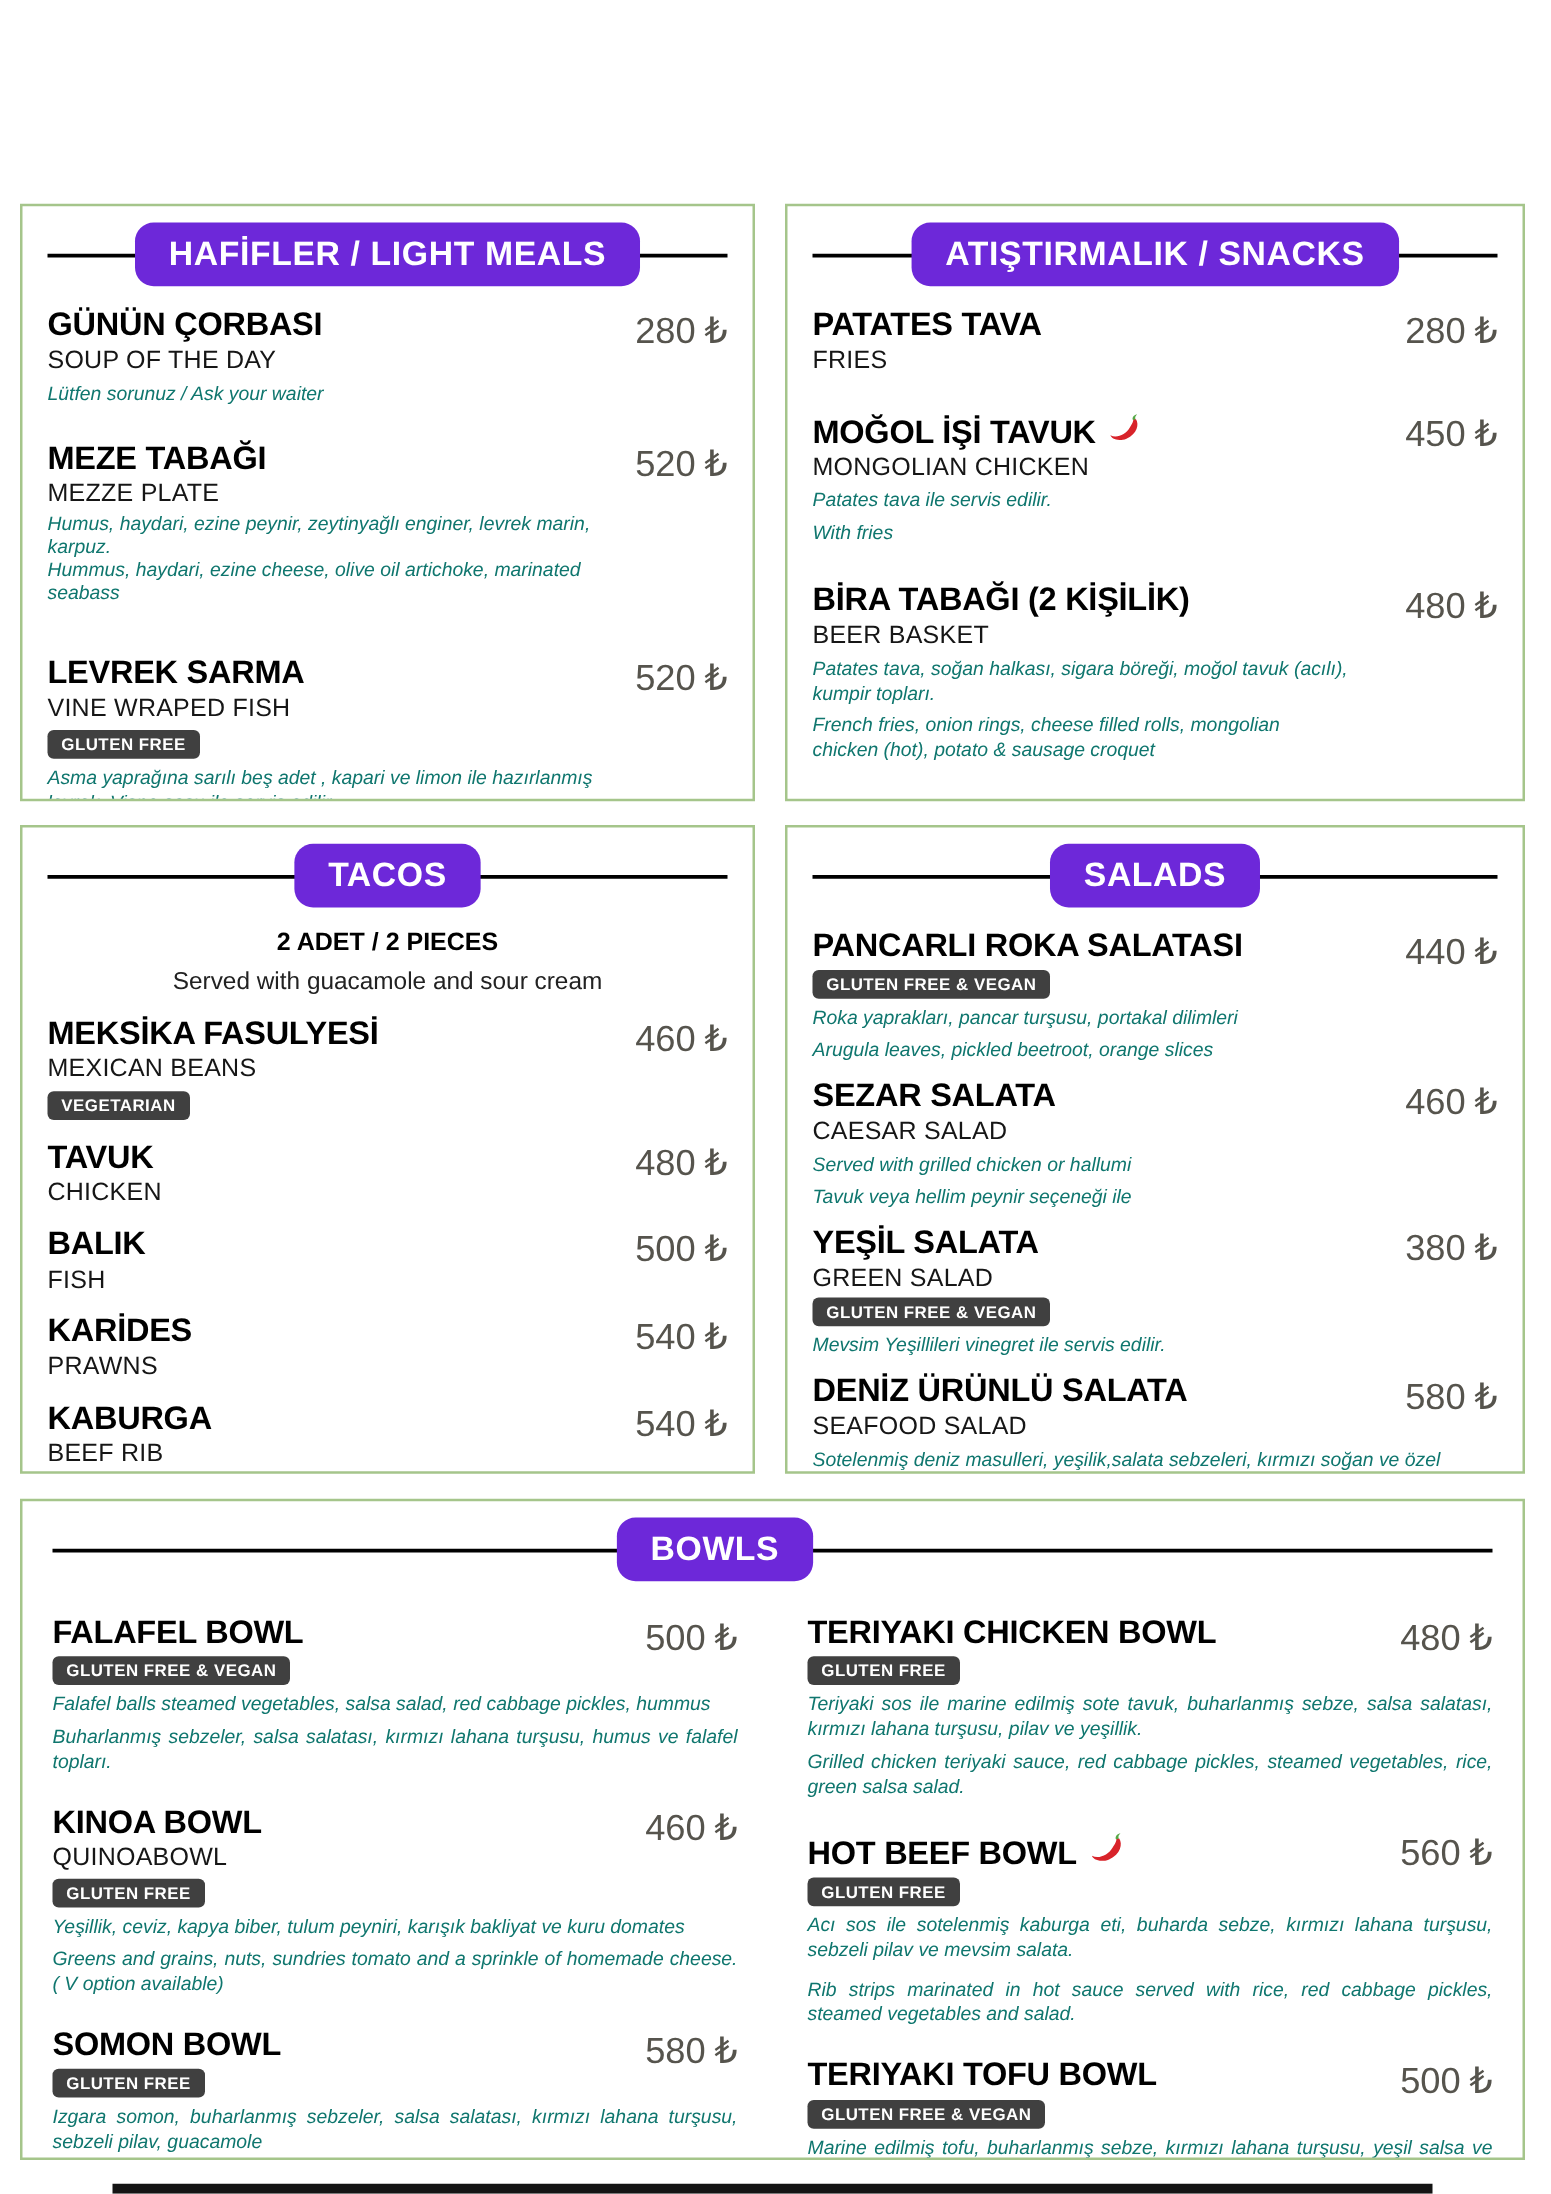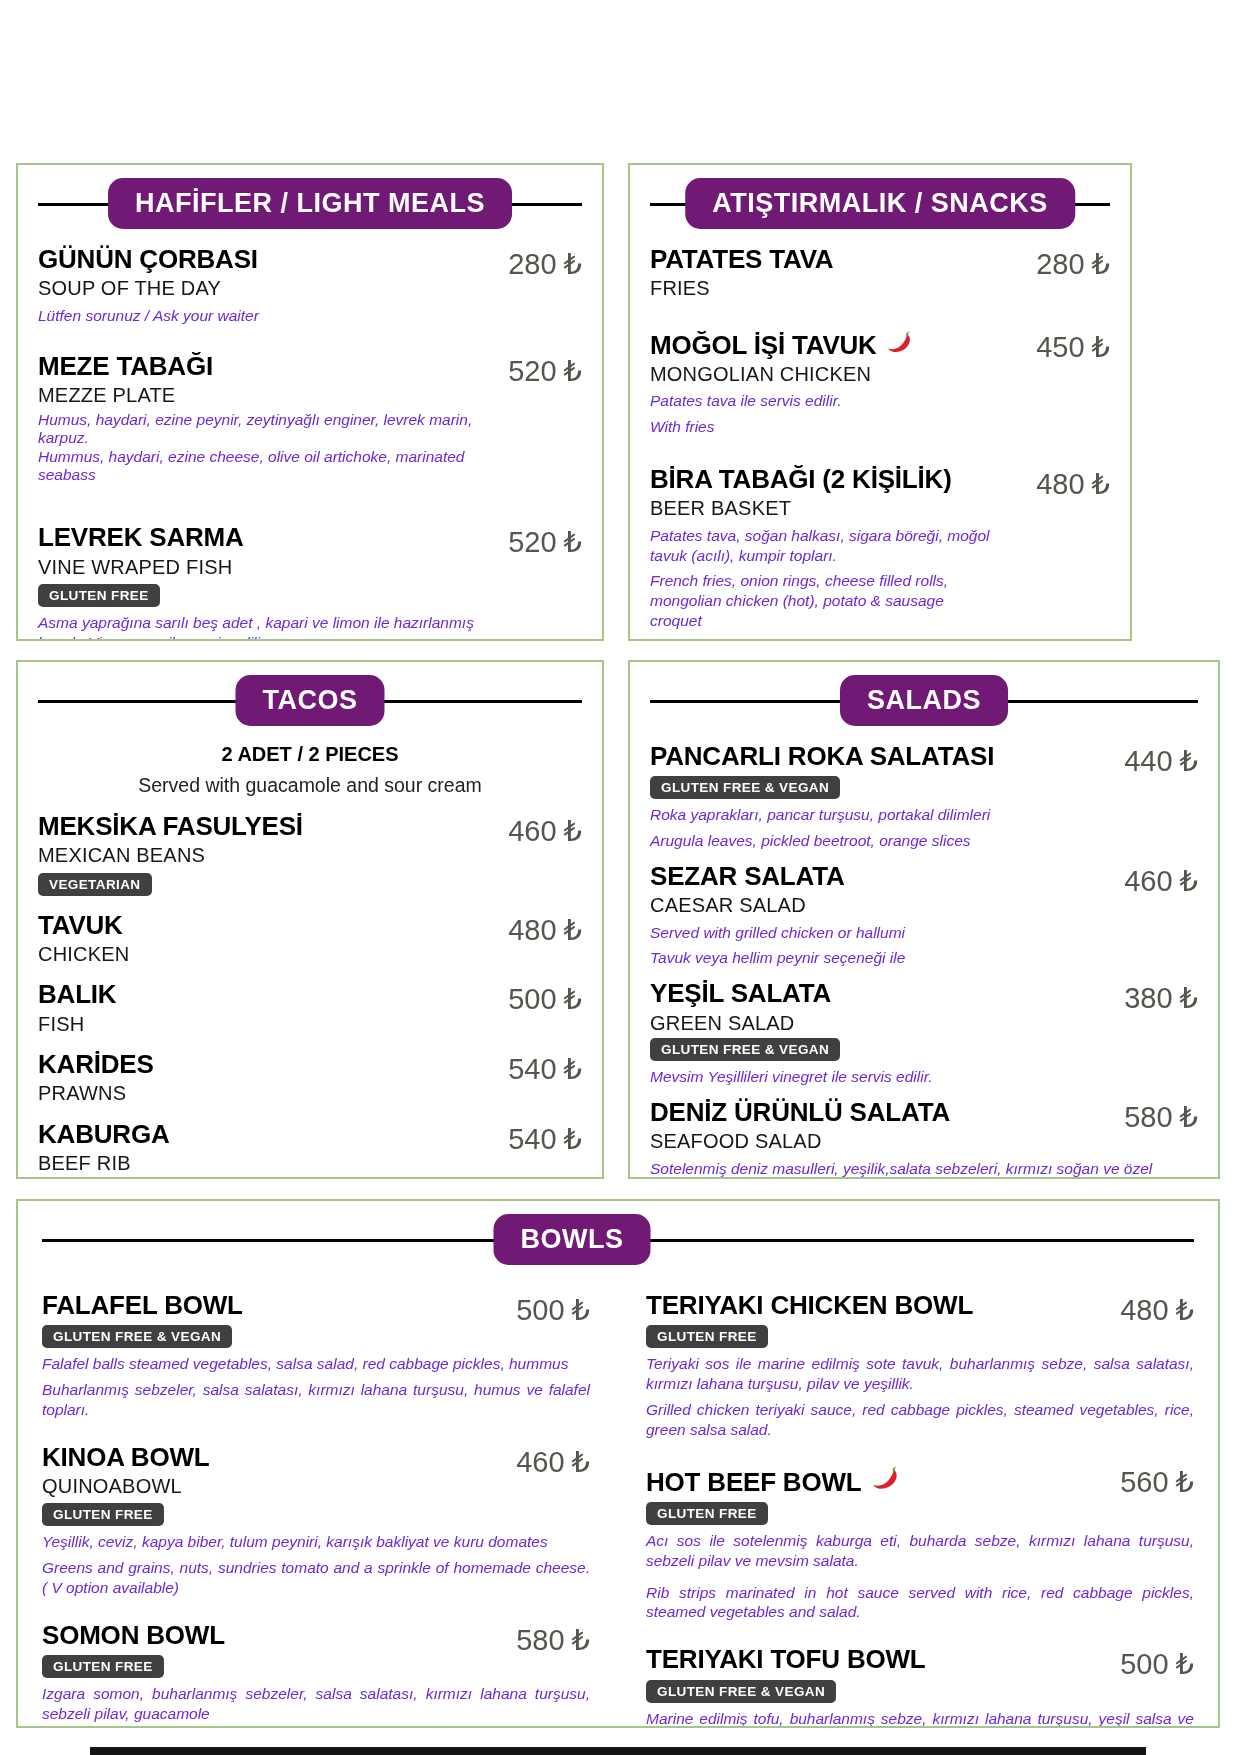--- a/index.html
+++ b/index.html
@@ -1,39 +1,39 @@
 <!DOCTYPE html>
 <html><head>
 <meta charset="utf-8">
 <style>
   html,body{margin:0;padding:0;background:#fff;}
   body{width:1241px;height:1755px;position:relative;font-family:"Liberation Sans","DejaVu Sans",sans-serif;color:#000;}
   .panel{position:absolute;background:#fff;border:2px solid #a5c58b;box-sizing:border-box;padding:0 20px;overflow:hidden;}
   .p1{left:16px;top:163px;width:588px;height:478px;}
-  .p2{left:628px;top:163px;width:504px;height:478px;}
+  .p2{left:628px;top:163px;width:592px;height:478px;}
   .p3{left:16px;top:660px;width:588px;height:519px;}
   .p4{left:628px;top:660px;width:592px;height:519px;}
   .p5{left:16px;top:1199px;width:1204px;height:529px;padding:0 24px;}
   .sec-header{position:relative;height:50px;margin:15px 0 16px;}
   .sec-header .line{position:absolute;left:0;right:0;top:23px;height:3px;background:#000;}
-  .pill{position:absolute;left:50%;transform:translateX(-50%);top:-2px;background:#701a75;color:#fff;
+  .pill{position:absolute;left:50%;transform:translateX(-50%);top:-2px;background:#6d28d9;color:#fff;
         font-weight:bold;font-size:27px;letter-spacing:.5px;padding:10px 27px;border-radius:15px;white-space:nowrap;}
   .item{position:relative;padding-right:96px;}
   .p1 .item{margin-bottom:27px;}
   .p2 .item{margin-bottom:29px;}
   .p3 .item{margin-bottom:16px;}
   .p4 .item{margin-bottom:12px;}
   .p5 .item{margin-bottom:24px;}
   .ttl{font-size:26px;font-weight:bold;line-height:1.05;letter-spacing:-.2px;}
   .ttl .chili{margin-left:9px;vertical-align:-3px;}
   .sub{font-size:20px;line-height:1.12;color:#161616;margin-top:4px;letter-spacing:.2px;}
   .badge-row{margin:6px 0 2px;}
   .badge{display:inline-block;background:#404040;color:#fff;font-weight:bold;font-size:13.5px;
          letter-spacing:.4px;padding:4px 11px;border-radius:5px;}
-  .desc{font-size:15.5px;font-style:italic;color:#6d28d9;line-height:1.28;margin-top:6px;}
+  .desc{font-size:15.5px;font-style:italic;color:#0f766e;line-height:1.28;margin-top:6px;}
   .p5 .desc{text-align:justify;}
   .price{position:absolute;right:0;top:1px;font-size:29px;color:#56544d;white-space:nowrap;}
   .lira{font-family:"DejaVu Sans",sans-serif;margin-left:7px;}
   .taco-note-bold{text-align:center;font-weight:bold;font-size:20px;margin:2px 0 8px;}
   .taco-note{text-align:center;font-size:19.5px;color:#222;margin-bottom:16px;}
   .cols{display:grid;grid-template-columns:1fr 1fr;column-gap:56px;margin-top:26px;}
   .footer-bar{position:absolute;left:90px;top:1747px;width:1056px;height:8px;background:#141414;}
 </style>
 </head>
 <body>

